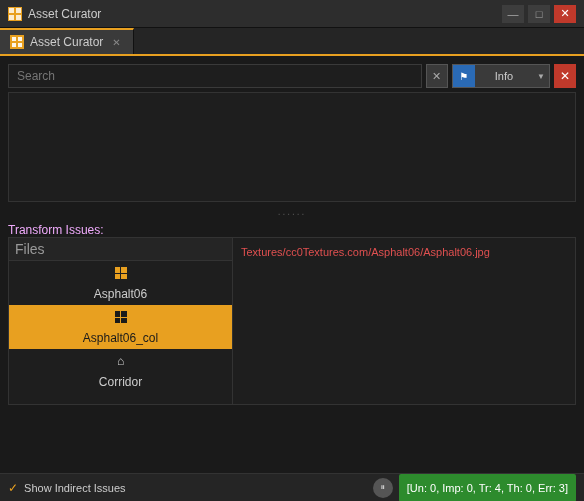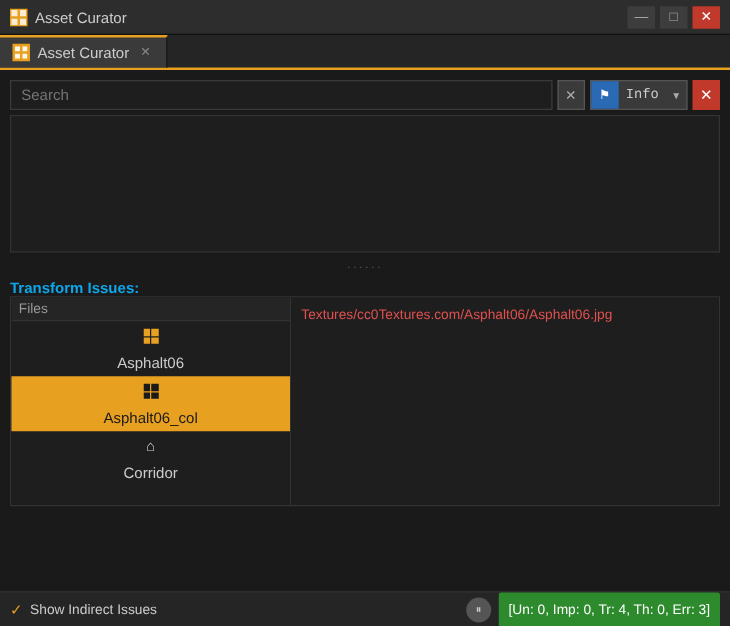--- a/index.html
+++ b/index.html
@@ -159,24 +159,23 @@
       background: #2a6ab5;
       display: flex;
       align-items: center;
       justify-content: center;
     }
     .info-flag-icon {
       color: #fff;
       font-size: 10px;
     }
     .info-label {
-      padding: 0 6px;
+      padding: 0 20px;
       font-size: 11px;
       color: #ccc;
-      font-family: Liberation Mono, monospace;
     }
     .info-arrow {
       padding: 0 4px;
       color: #aaa;
       font-size: 8px;
     }
     .info-close-btn {
       width: 22px;
       height: 24px;
       background: #c0392b;
@@ -204,42 +203,42 @@
       letter-spacing: 2px;
       padding: 2px 0;
     }
 
     
     .transform-section {
       padding: 4px 0 4px 0;
     }
     .transform-label {
       font-size: 12px;
-      color: #0ea5e9;
+      color: #f0abfc;
       margin-bottom: 4px;
-      font-weight: 700;
+      font-weight: 400;
     }
 
     
     .panels {
       display: flex;
       gap: 0;
       height: 168px;
       border: 1px solid #333;
     }
     .left-panel {
       width: 224px;
       background: #1e1e1e;
       border-right: 1px solid #333;
       overflow-y: auto;
       flex-shrink: 0;
     }
     .panel-header {
       padding: 3px 6px;
-      font-size: 11px;
+      font-size: 14px;
       color: #999;
       background: #252525;
       border-bottom: 1px solid #333;
     }
     .file-item {
       display: flex;
       align-items: center;
       gap: 6px;
       padding: 4px 8px;
       cursor: pointer;

